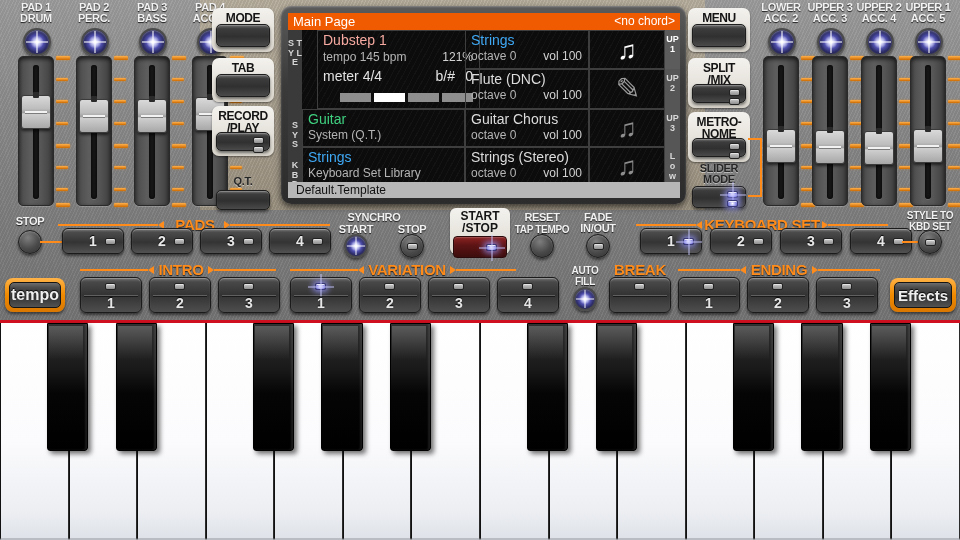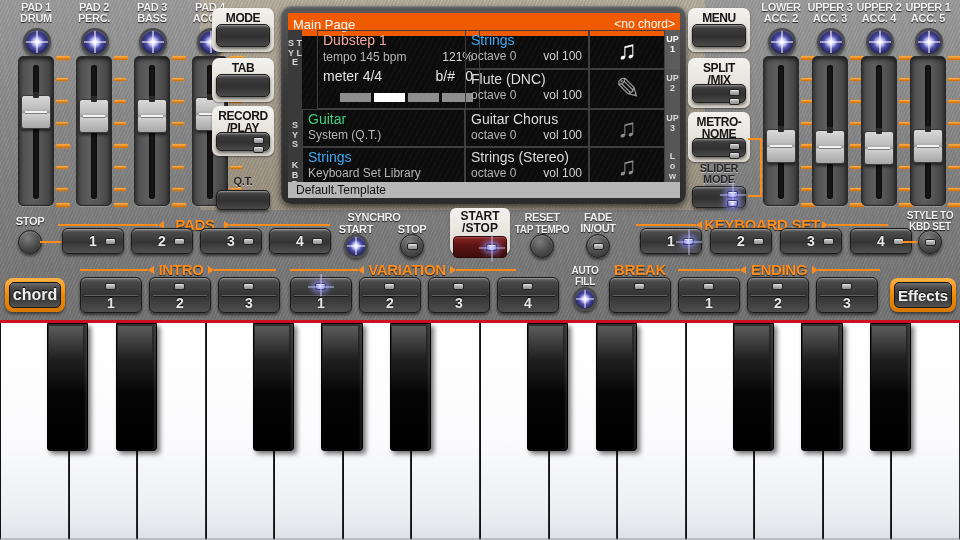--- a/index.html
+++ b/index.html
@@ -159,21 +159,21 @@
     position:absolute; left:281px; top:6px; width:405px; height:198px; border-radius:10px;
     background:linear-gradient(180deg,#5a5a5a,#3a3a3a 40%,#2c2c2c);
     padding:7px 6px 6px 7px;
     box-shadow:inset 0 1px 2px rgba(255,255,255,.28), 0 3px 6px rgba(0,0,0,.6);
   }
   .screen{
     position:relative; width:392px; height:185px; background:#0c0c0c; overflow:hidden;
     background-image:repeating-linear-gradient(118deg, rgba(255,255,255,0.030) 0 1px, rgba(255,255,255,0) 1px 5px);
   }
   .titlebar{
-    position:absolute; left:0; top:0; right:0; height:23px; background:#f05a00;
+    position:absolute; left:0; top:0; right:0; height:17px; background:#f05a00;
     display:flex; align-items:center; justify-content:space-between; padding:0 5px;
     color:#fff; font-size:13px; line-height:13px;
   }
   .sidecol{ position:absolute; left:0; top:17px; width:14px; bottom:16px; background:#3a3a3a;}
   .sideletters{ position:absolute; left:0; width:14px; color:#d6d6d6; font-size:9px;
     font-weight:bold; text-align:center; line-height:9.5px;}
   .cell{
     position:absolute; border:1px solid #3e3e3e; color:#cfcfcf;
     background:transparent;
   }
@@ -616,21 +616,21 @@
       <div class="rule" style="left: 902px; top: 241px; width: 18px;"></div>
       <div class="lbl" style="left: 900px; top: 210px; width: 60px; font-size: 10px;">STYLE TO
 KBD SET</div>
       <div class="knobbtn" style="left: 918px; top: 230px; width: 24px; height: 24px;">
         <div class="mini-led" style="left: 6px; top: 8px;"></div>
       </div>
     </div>
 
   <div id="style-row">
       <div class="main-btn" style="left: 5px; top: 278px; width: 60px; height: 34px;">
-        <div class="inner">chord</div>
+        <div class="inner">tempo</div>
       </div>
       <div class="rule" style="left: 80px; top: 269px; width: 68px;"></div>
       <div class="arrow-l" style="left: 148px; top: 266px;"></div>
       <div class="lbl orange" style="left: 154px; top: 262px; width: 54px;">INTRO</div>
       <div class="arrow-r" style="left: 208px; top: 266px;"></div>
       <div class="rule" style="left: 214px; top: 269px; width: 62px;"></div>
       <div class="splitbtn" style="left: 80px; top: 277px;">
         <div class="mini-led"></div>
         <div class="sep"></div>
         <div class="num">1</div>

